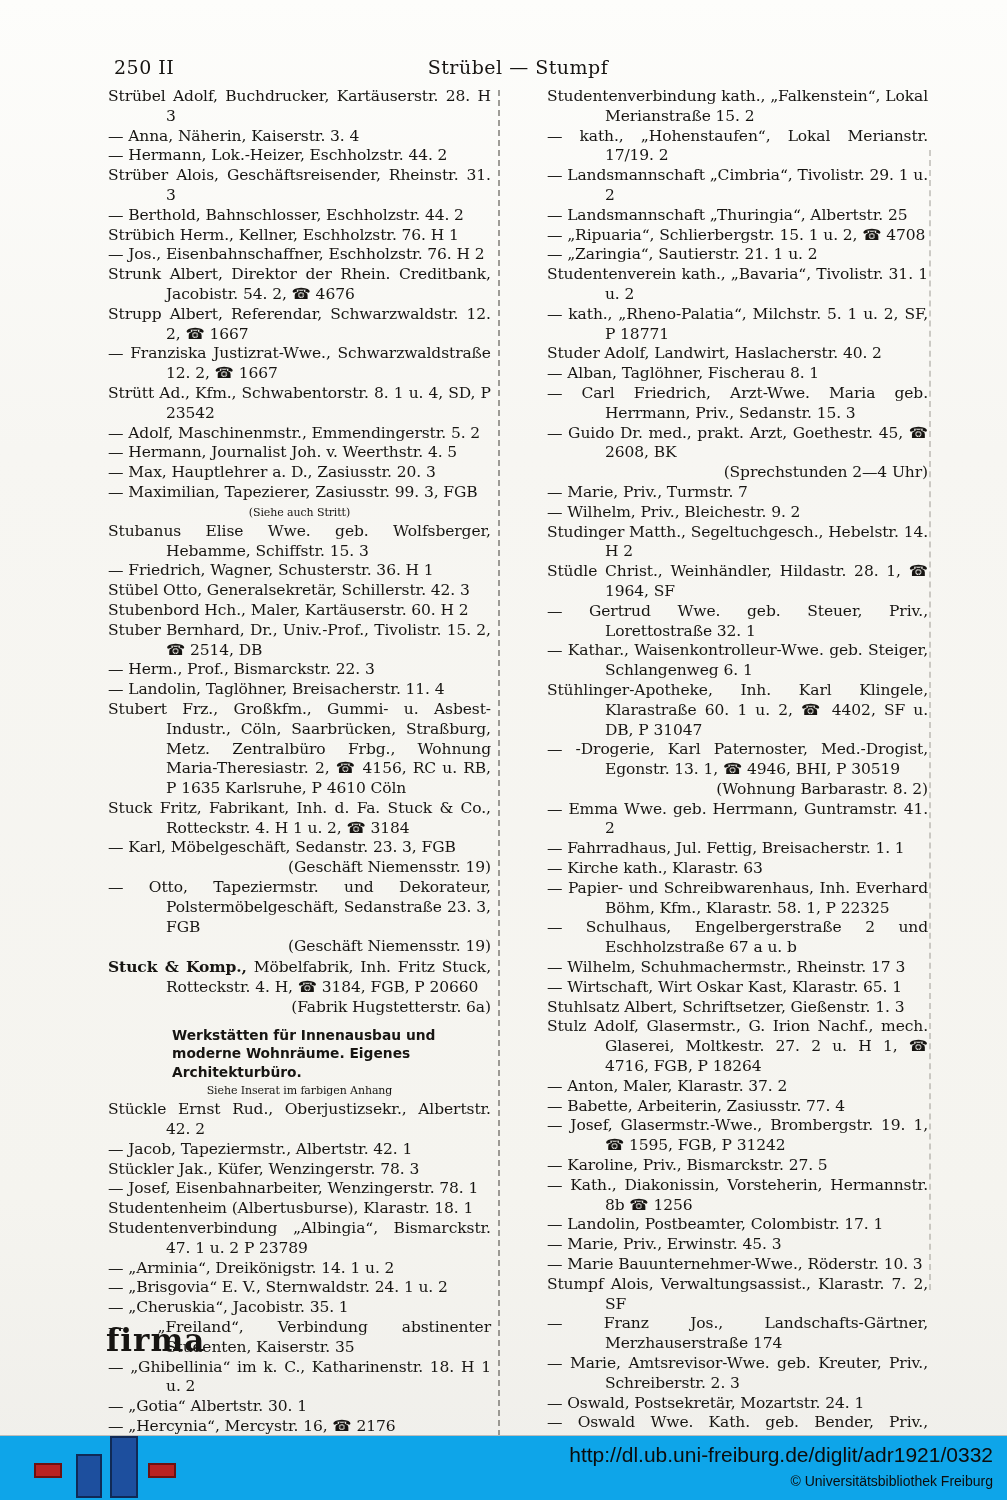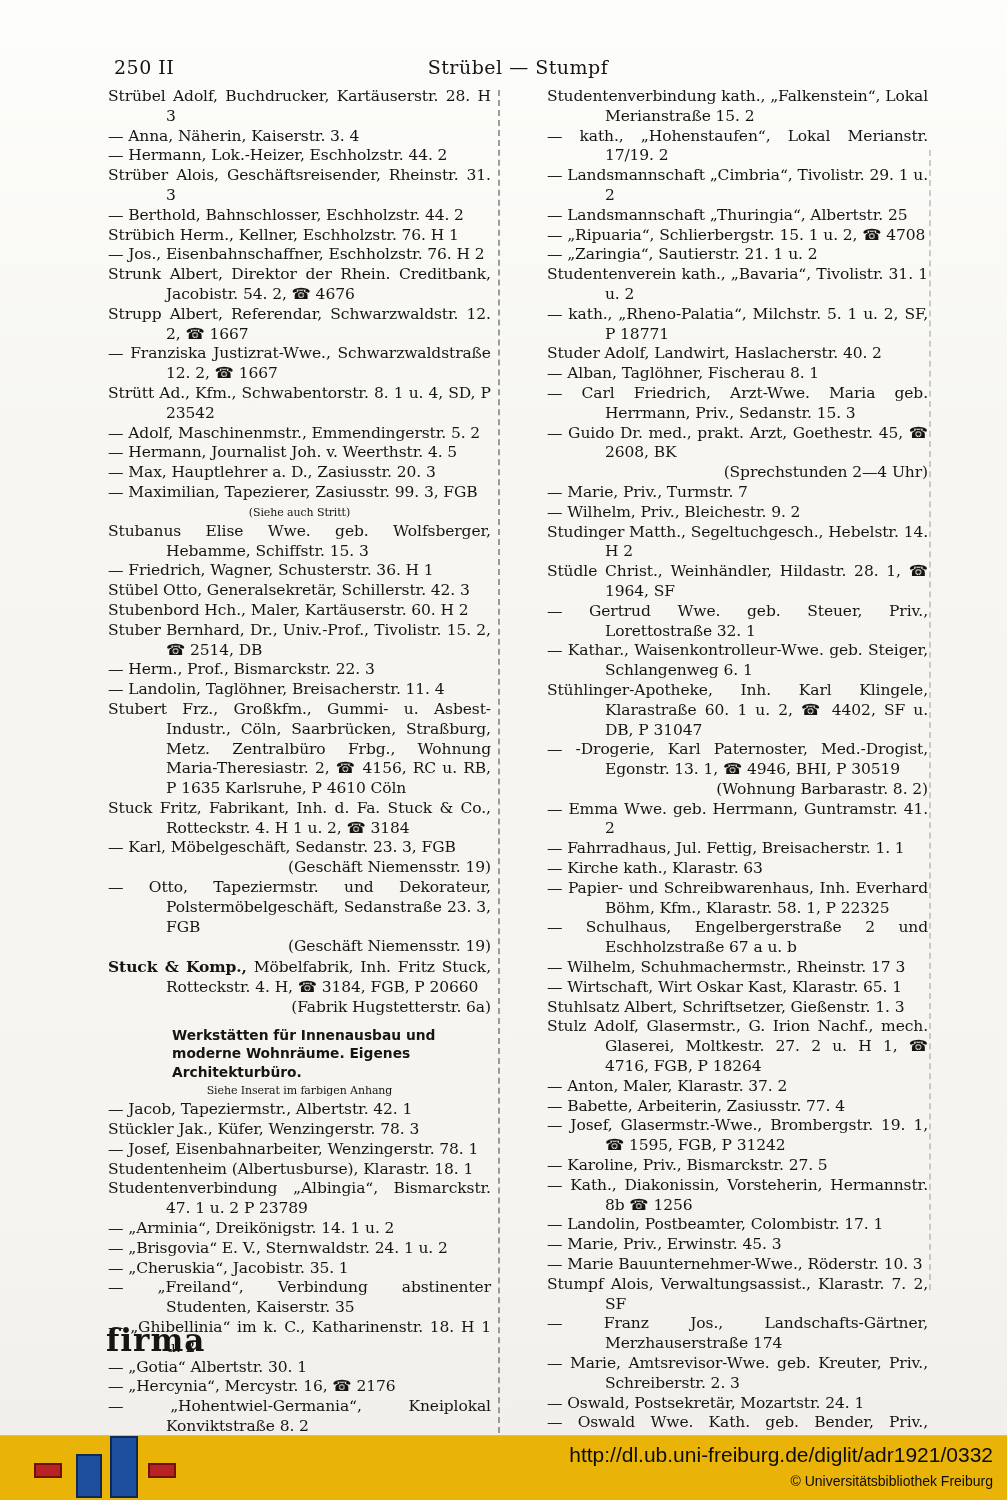--- a/index.html
+++ b/index.html
@@ -37,21 +37,21 @@
   }
   .lead{font-weight:bold;}
   .advert{
     position:absolute;top:1322px;left:106px;width:830px;height:74px;
     display:flex;align-items:baseline;white-space:nowrap;
   }
   .ad-prefix{font-size:31px;font-weight:600;letter-spacing:1px;}
   .ad-main{font-size:41px;font-weight:800;letter-spacing:.5px;}
   .footer{
     position:absolute;left:0;bottom:0;width:1007px;height:64px;
-    background:#eab308;border-top:1px solid #bdbcba;
+    background:#0ea5e9;border-top:1px solid #bdbcba;
   }
   .footer-text{
     position:absolute;right:14px;top:5px;text-align:right;
     font-family:"Liberation Sans", sans-serif;color:#0c0c0c;
   }
   .footer-url{font-size:21px;line-height:27px;}
   .footer-copyright{font-size:14px;line-height:27px;}
   .logo{position:absolute;left:30px;top:0;width:160px;height:64px;}
   .logo div{position:absolute;}
   .logo .red{background:#b92222;border:2px solid #6e1010;}
@@ -97,20 +97,21 @@
       <div class="line entry">Stubert Frz., Großkfm., Gummi- u. Asbest-Industr., Cöln, Saarbrücken, Straßburg, Metz. Zentralbüro Frbg., Wohnung Maria-Theresiastr. 2, ☎ 4156, RC u. RB, P 1635 Karlsruhe, P 4610 Cöln</div>
       <div class="line entry">Stuck Fritz, Fabrikant, Inh. d. Fa. Stuck &amp; Co., Rotteckstr. 4. H 1 u. 2, ☎ 3184</div>
       <div class="line entry">— Karl, Möbelgeschäft, Sedanstr. 23. 3, FGB</div>
       <div class="line cont">(Geschäft Niemensstr. 19)</div>
       <div class="line entry">— Otto, Tapeziermstr. und Dekorateur, Polstermöbelgeschäft, Sedanstraße 23. 3, FGB</div>
       <div class="line cont">(Geschäft Niemensstr. 19)</div>
       <div class="line entry"><span class="lead">Stuck &amp; Komp.,</span> Möbelfabrik, Inh. Fritz Stuck, Rotteckstr. 4. H, ☎ 3184, FGB, P 20660</div>
       <div class="line cont">(Fabrik Hugstetterstr. 6a)</div>
       <div class="line note">Werkstätten für Innenausbau und moderne Wohnräume.  Eigenes Architekturbüro.</div>
       <div class="line center">Siehe Inserat im farbigen Anhang</div>
+      <div class="line entry">Stückle Ernst Rud., Oberjustizsekr., Albertstr. 42. 2</div>
       <div class="line entry">— Jacob, Tapeziermstr., Albertstr. 42. 1</div>
       <div class="line entry">Stückler Jak., Küfer, Wenzingerstr. 78. 3</div>
       <div class="line entry">— Josef, Eisenbahnarbeiter, Wenzingerstr. 78. 1</div>
       <div class="line entry">Studentenheim (Albertusburse), Klarastr. 18. 1</div>
       <div class="line entry">Studentenverbindung „Albingia“, Bismarckstr. 47. 1 u. 2 P 23789</div>
       <div class="line entry">— „Arminia“, Dreikönigstr. 14. 1 u. 2</div>
       <div class="line entry">— „Brisgovia“ E. V., Sternwaldstr. 24. 1 u. 2</div>
       <div class="line entry">— „Cheruskia“, Jacobistr. 35. 1</div>
       <div class="line entry">— „Freiland“, Verbindung abstinenter Studenten, Kaiserstr. 35</div>
       <div class="line entry">— „Ghibellinia“ im k. C., Katharinenstr. 18. H 1 u. 2</div>

